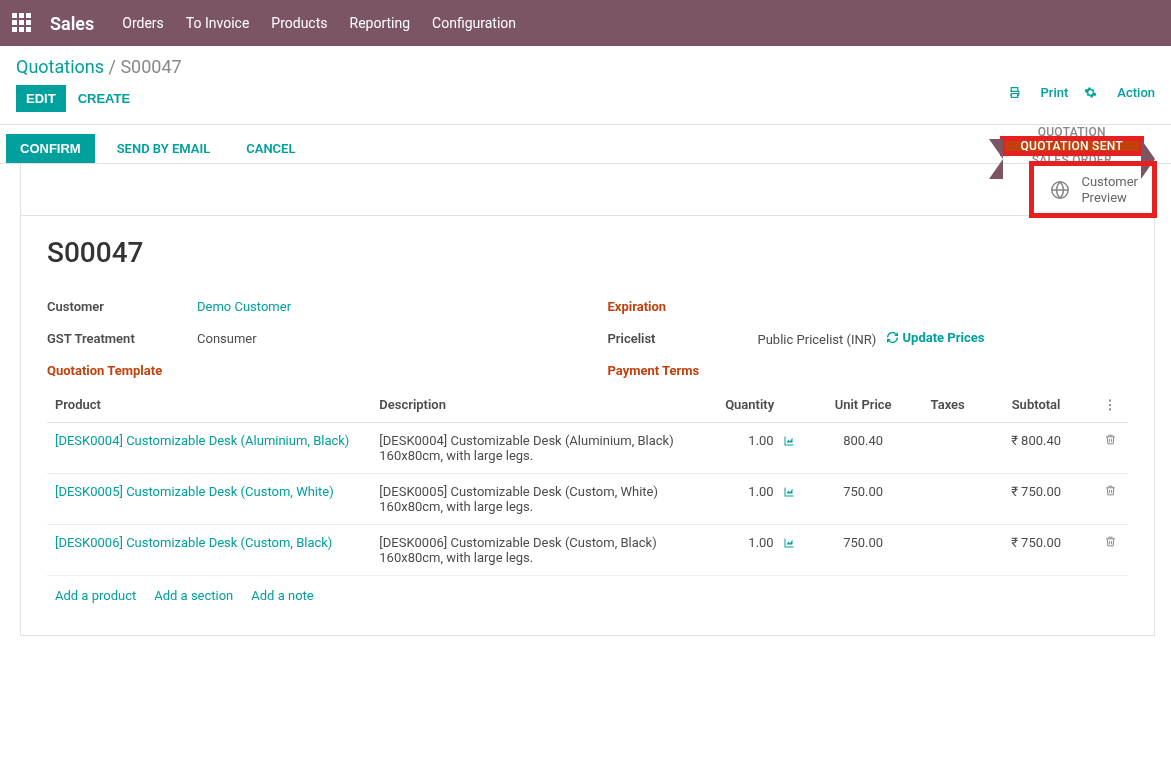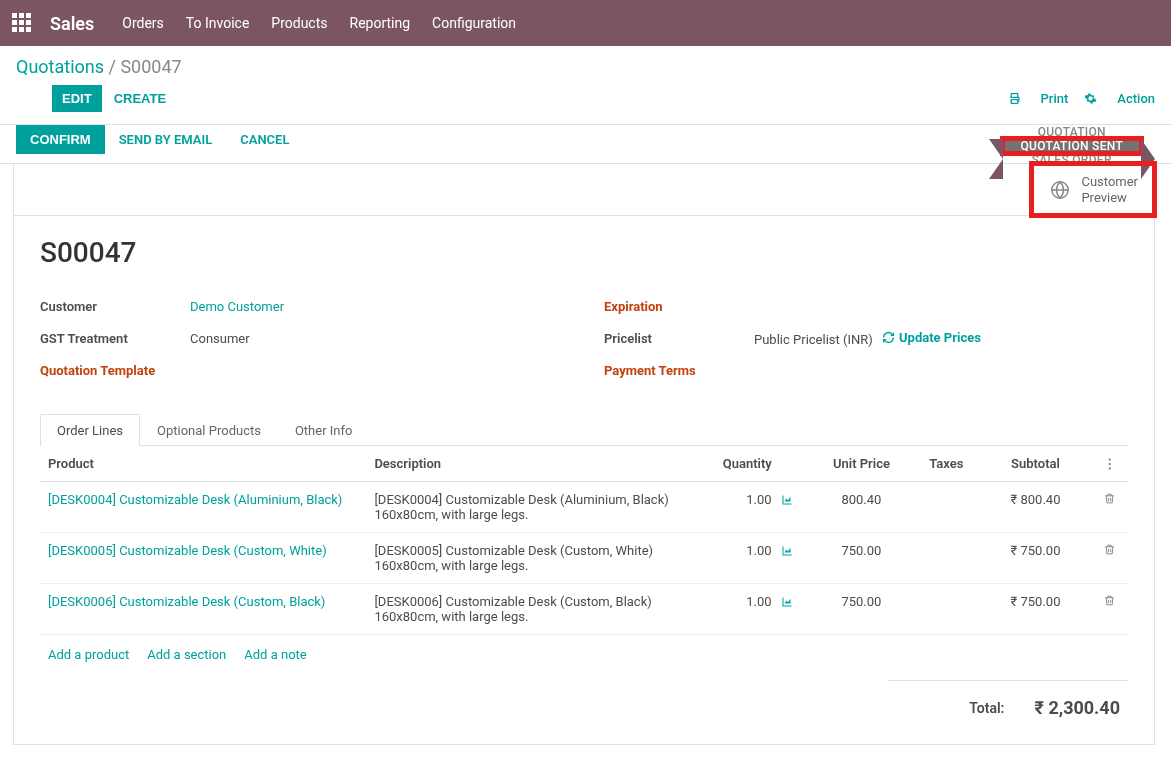--- a/index.html
+++ b/index.html
@@ -9,48 +9,48 @@
   .topnav { background: #7C5565; color: #fff; height: 46px; display: flex; align-items: center; padding: 0 12px; gap: 18px; }
   .apps-icon { width: 20px; height: 20px; display: grid; grid-template-columns: repeat(3, 5px); grid-template-rows: repeat(3, 5px); gap: 2px; cursor: pointer; }
   .apps-icon span { background: #fff; width: 5px; height: 5px; }
   .app-name { font-size: 18px; font-weight: 600; margin-right: 8px; }
   .topnav a.menu { color: #fff; text-decoration: none; font-size: 14px; padding: 4px 2px; cursor: pointer; }
   
   
   .subhead { padding: 10px 16px 6px 16px; }
   .breadcrumb { font-size: 18px; color: #888; margin-bottom: 8px; }
   .breadcrumb a { color: #00a09d; text-decoration: none; }
-  .toolbar-row { display: flex; justify-content: space-between; align-items: center; margin-left: 36px; }
+  .toolbar-row { display: flex; justify-content: space-between; align-items: flex-start; }
   .left-tools { display: flex; align-items: center; gap: 0; }
   .btn { border: none; padding: 6px 10px; font-size: 13px; cursor: pointer; font-weight: 600; }
   .btn-primary { background: #00a09d; color: #fff; }
   .btn-link { background: transparent; color: #00a09d; padding: 6px 12px; }
   .right-tools { display: flex; align-items: center; gap: 16px; }
   .right-tools .tool { color: #00a09d; font-size: 13px; cursor: pointer; display: inline-flex; align-items: center; gap: 20px; font-weight: 500; }
   
   
   .statusbar { display: flex; justify-content: space-between; align-items: stretch; border: 1px solid #dee2e6; border-left: none; border-right: none; margin-top: 6px; height: 40px; }
-  .left-actions { display: flex; align-items: flex-start; padding-left: 16px; gap: 0; }
+  .left-actions { display: flex; align-items: flex-end; padding-left: 6px; gap: 8px; }
   .left-actions .confirm { background: #00a09d; color: #fff; padding: 7px 14px; font-weight: 600; font-size: 13px; cursor: pointer; border: none;}
   .left-actions .act { color: #00a09d; font-weight: 600; font-size: 13px; padding: 7px 14px; cursor: pointer; }
   .right-status { display: flex; align-items: center; padding-right: 16px; flex-direction: column; }
   .status-step { display: flex; align-items: center; padding: 0 18px; height: 100%; color: #888; font-size: 12px; font-weight: 500; letter-spacing: .3px; }
-  .status-step.active { background: #737373; color: #fff; position: relative; }
+  .status-step.active { background: #c2410c; color: #fff; position: relative; }
   .status-step.active::before {
     content: ''; position: absolute; left: -14px; top: 0; width: 0; height: 0;
     border-top: 20px solid #7C5565; border-bottom: 20px solid #7C5565; border-left: 14px solid transparent;
   }
   .status-step.active::after {
     content: ''; position: absolute; right: -14px; top: 0; width: 0; height: 0;
     border-top: 20px solid transparent; border-bottom: 20px solid transparent; border-left: 14px solid #7C5565;
   }
   .highlight-red { outline: 5px solid #e62020; outline-offset: -2px; }
   
   
-  .sheet-wrap { border: 1px solid #dee2e6; border-top: none; margin: 0 16px 16px 13px; position: relative; }
+  .sheet-wrap { border: 1px solid #dee2e6; border-top: none; margin: 0 16px 16px 20px; position: relative; }
   .top-btn-row { display: flex; justify-content: flex-end; border-bottom: 1px solid #dee2e6; }
   .cust-preview { display: flex; align-items: center; gap: 10px; padding: 10px 16px; border-left: 1px solid #dee2e6; cursor: pointer; }
   .cust-preview .globe { width: 22px; height: 22px; display: inline-flex; align-items: center; justify-content: center; }
   .cust-preview .txt { color: #666; font-size: 13px; line-height: 1.2; }
   
   .sheet-pad { padding: 20px 26px; }
   .record-title { font-size: 28px; font-weight: 500; color: #333; margin-bottom: 22px; }
   
   .two-col { display: flex; gap: 40px; }
   .col { flex: 1; }
@@ -207,25 +207,20 @@
             </span>
           </span>
         </div>
         <div class="fld muted">
             <label>Payment Terms</label>
             <span class="val"></span>
           </div>
       </div>
     </div>
 
-    <div class="tabs">
-      <div class="tab active">Order Lines</div>
-      <div class="tab">Optional Products</div>
-      <div class="tab">Other Info</div>
-    </div>
 
     <table class="lines">
       <thead>
         <tr>
           <th style="width:30%">Product</th>
           <th style="width:30%">Description</th>
           <th class="num" style="width:10%">Quantity</th>
           <th class="num" style="width:11%">Unit Price</th>
           <th style="width:5%">Taxes</th>
           <th class="num" style="width:11%">Subtotal</th>
@@ -295,18 +290,14 @@
           </tr>
         </tbody>
     </table>
 
     <div class="add-links">
       <a>Add a product</a>
       <a>Add a section</a>
       <a>Add a note</a>
     </div>
 
-    <div class="total-row">
-      <span class="lbl">Total:</span>
-      <span class="amt">₹  2,300.40</span>
-    </div>
   </div>
 </div>
 
 </body></html>

